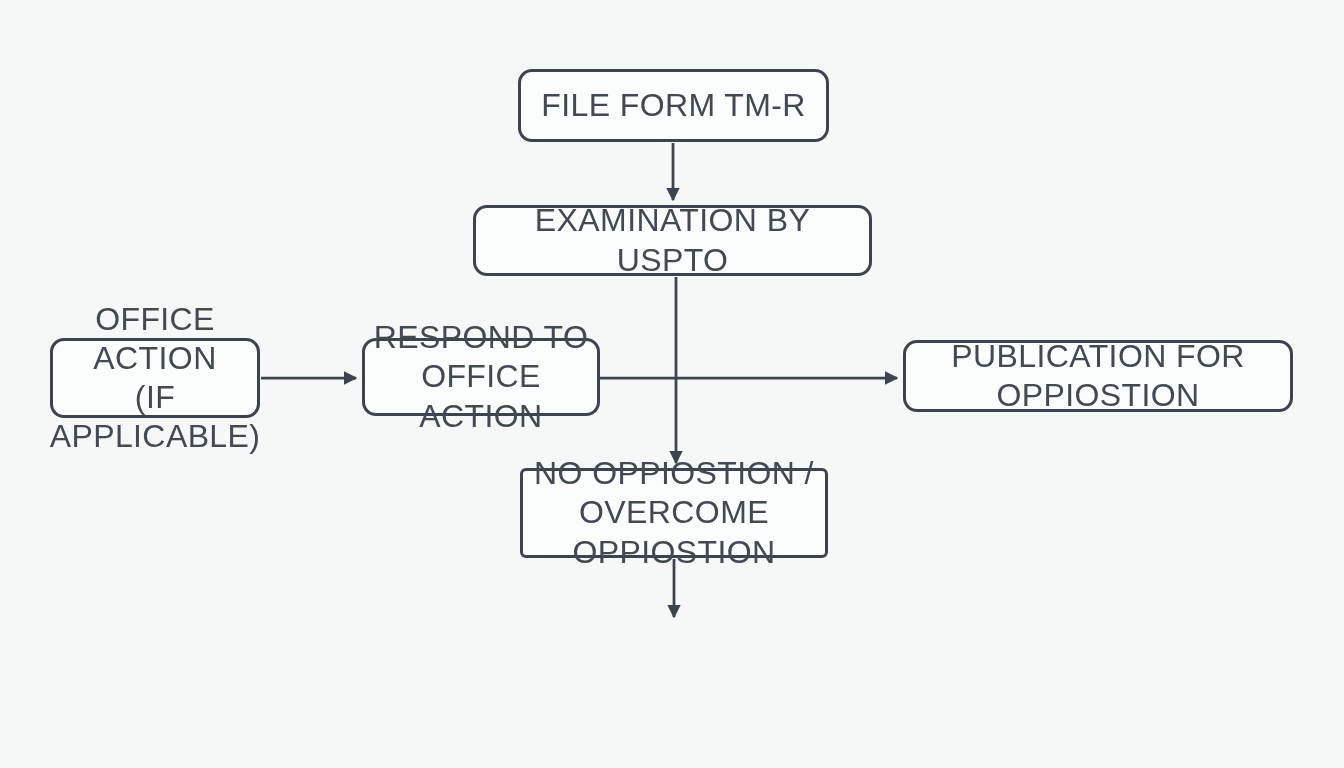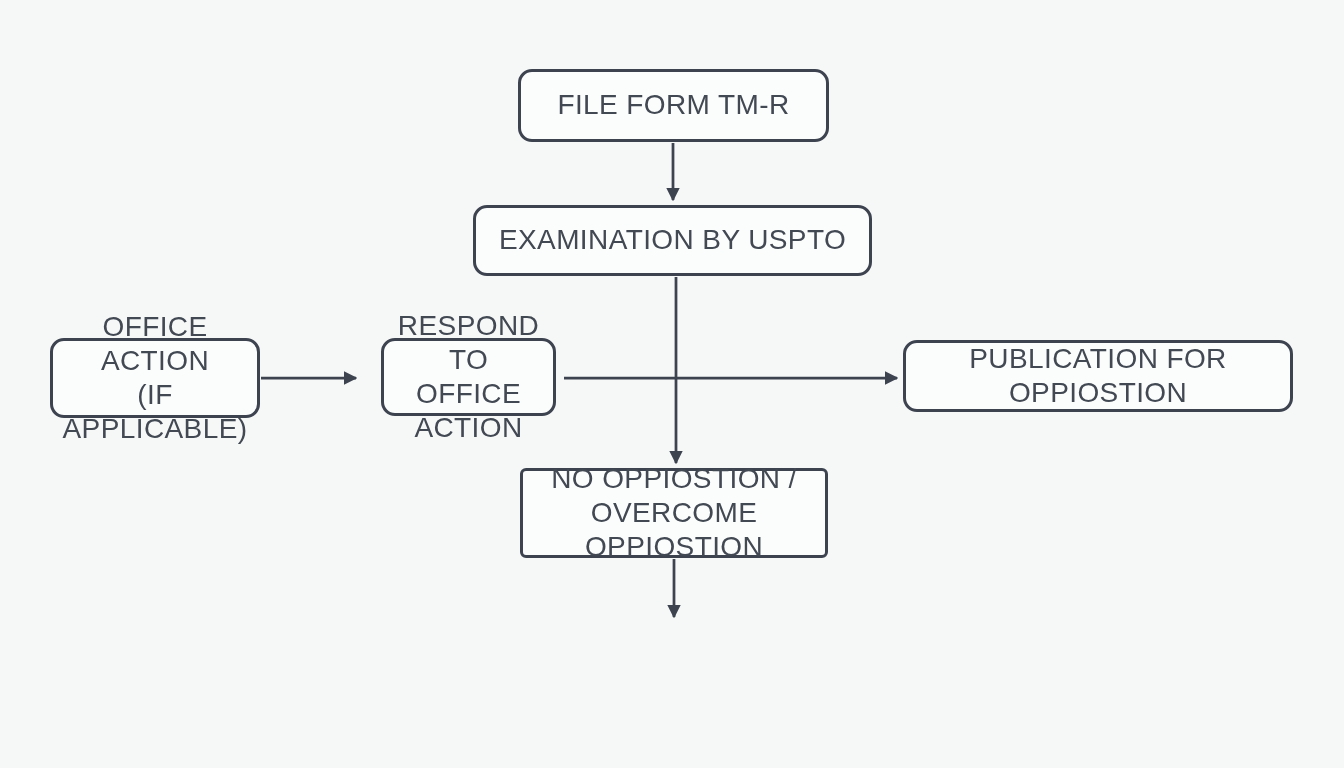--- a/index.html
+++ b/index.html
@@ -26,30 +26,30 @@
     position: absolute;
     box-sizing: border-box;
     display: flex;
     align-items: center;
     justify-content: center;
     text-align: center;
     background: #fbfcfc;
     border: 3px solid #3d4450;
     border-radius: 14px;
     color: #424953;
-    font-size: 28px;
+    font-size: 32px;
     line-height: 1.22;
     letter-spacing: 0.4px;
     white-space: pre-line;
   }
   
   .node-file-form     { left: 518px; top:  69px; width: 311px; height: 73px; }
   .node-examination   { left: 473px; top: 205px; width: 399px; height: 71px; }
   .node-office-action { left:  50px; top: 338px; width: 210px; height: 80px; }
-  .node-respond       { left: 362px; top: 338px; width: 175px; height: 78px; margin-left: 19px; }
+  .node-respond       { left: 362px; top: 338px; width: 238px; height: 78px; }
   .node-publication   { left: 903px; top: 340px; width: 390px; height: 72px; }
   .node-no-opposition { left: 520px; top: 468px; width: 308px; height: 90px; border-radius: 6px; }
   .node-trademark     { left: 490px; top: 623px; width: 366px; height: 75px; }
 </style>
 </head>
 <body>
 
 <div class="canvas">
 
   <svg class="edges-layer" width="1344" height="768" viewBox="0 0 1344 768" xmlns="http://www.w3.org/2000/svg">

